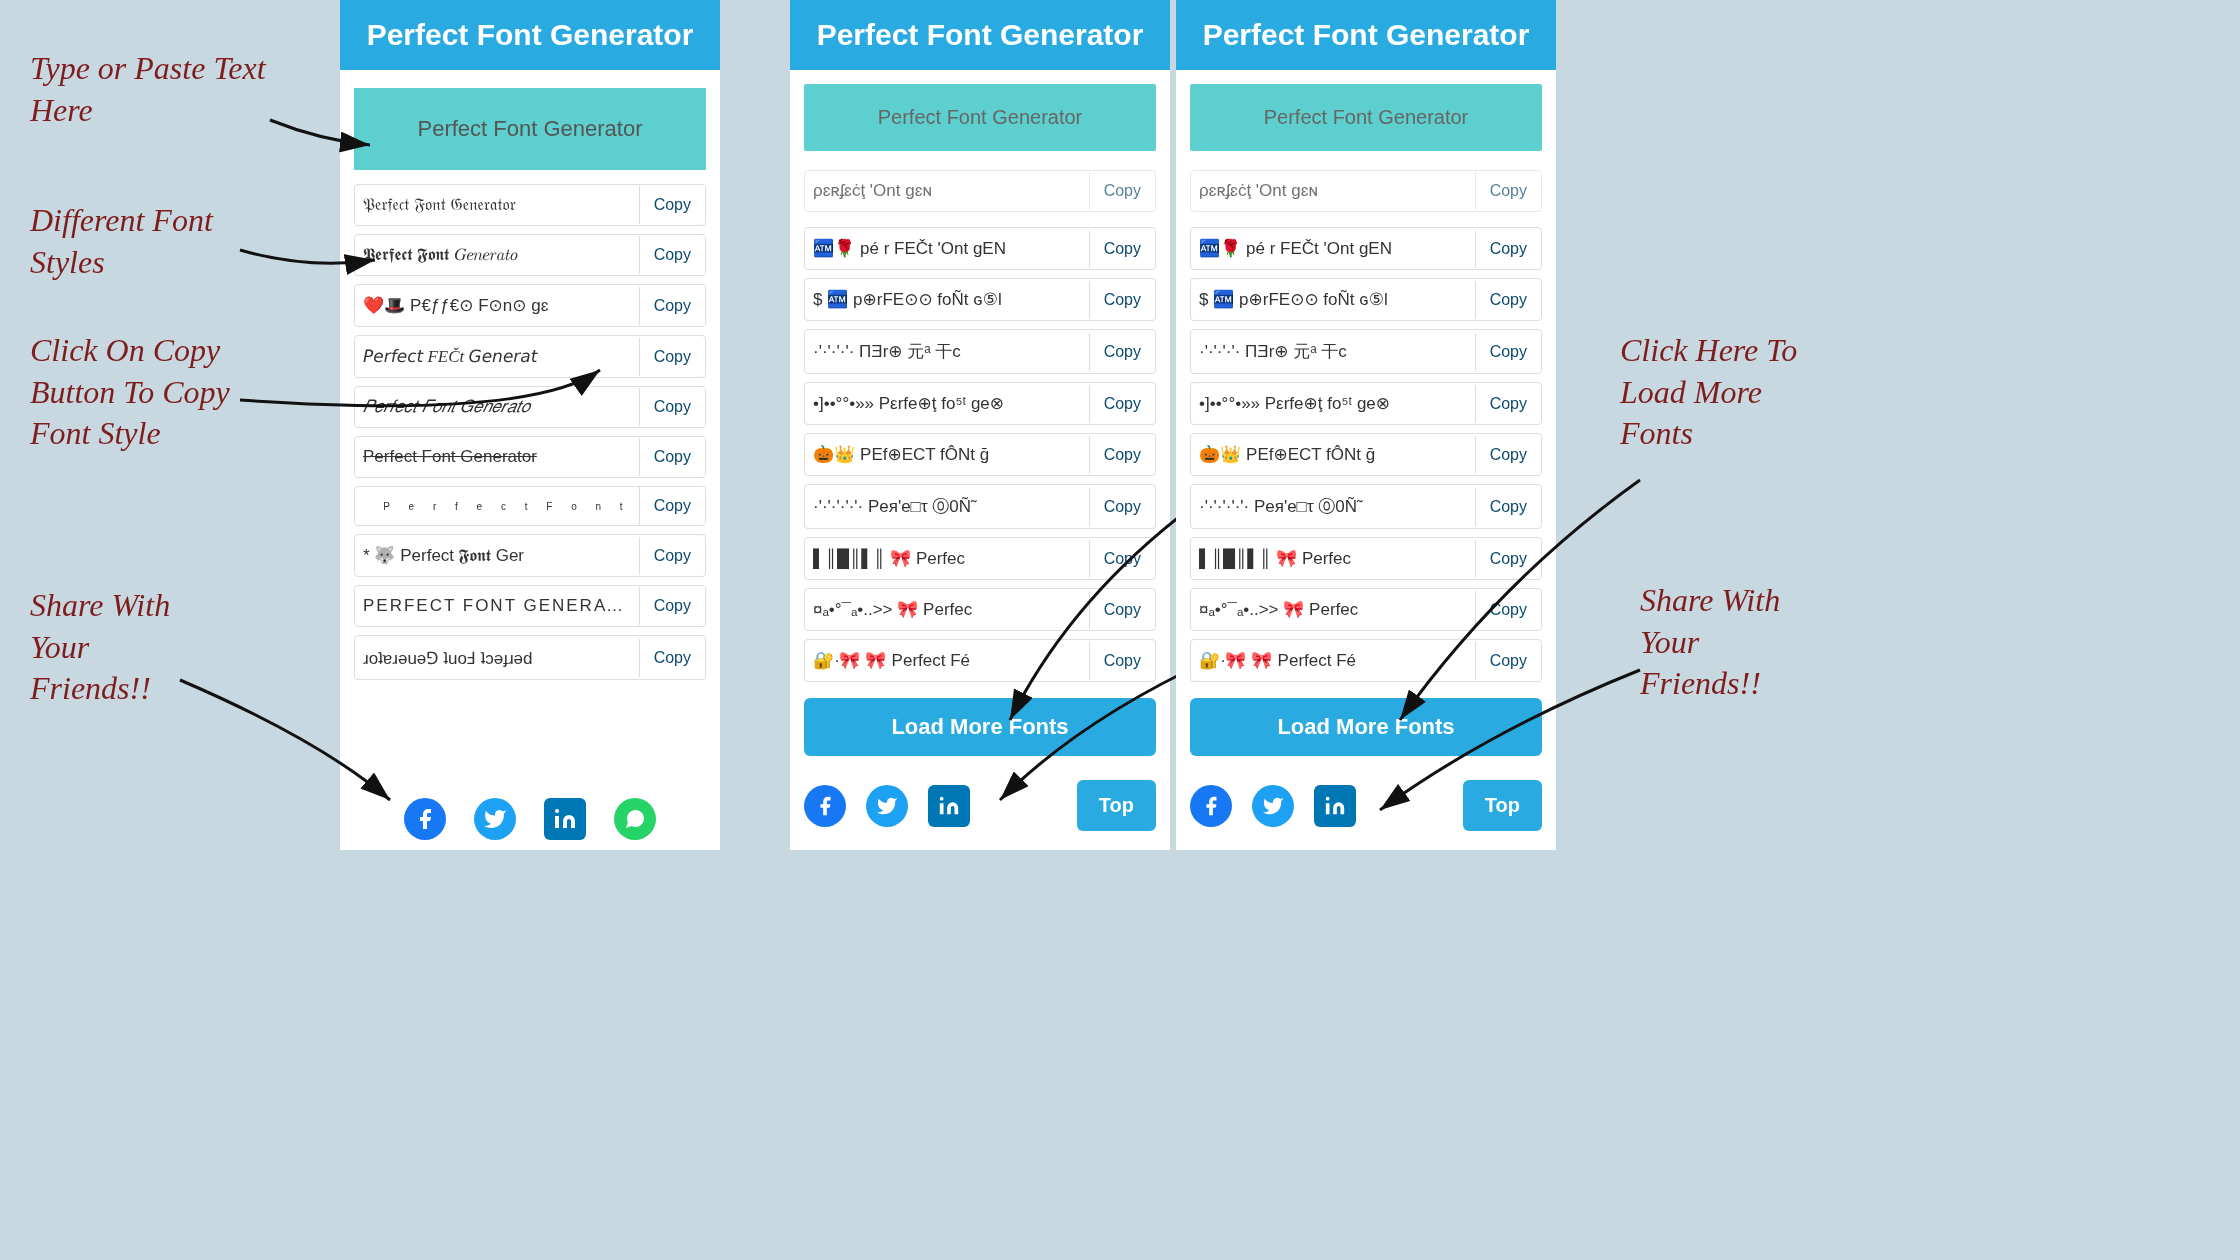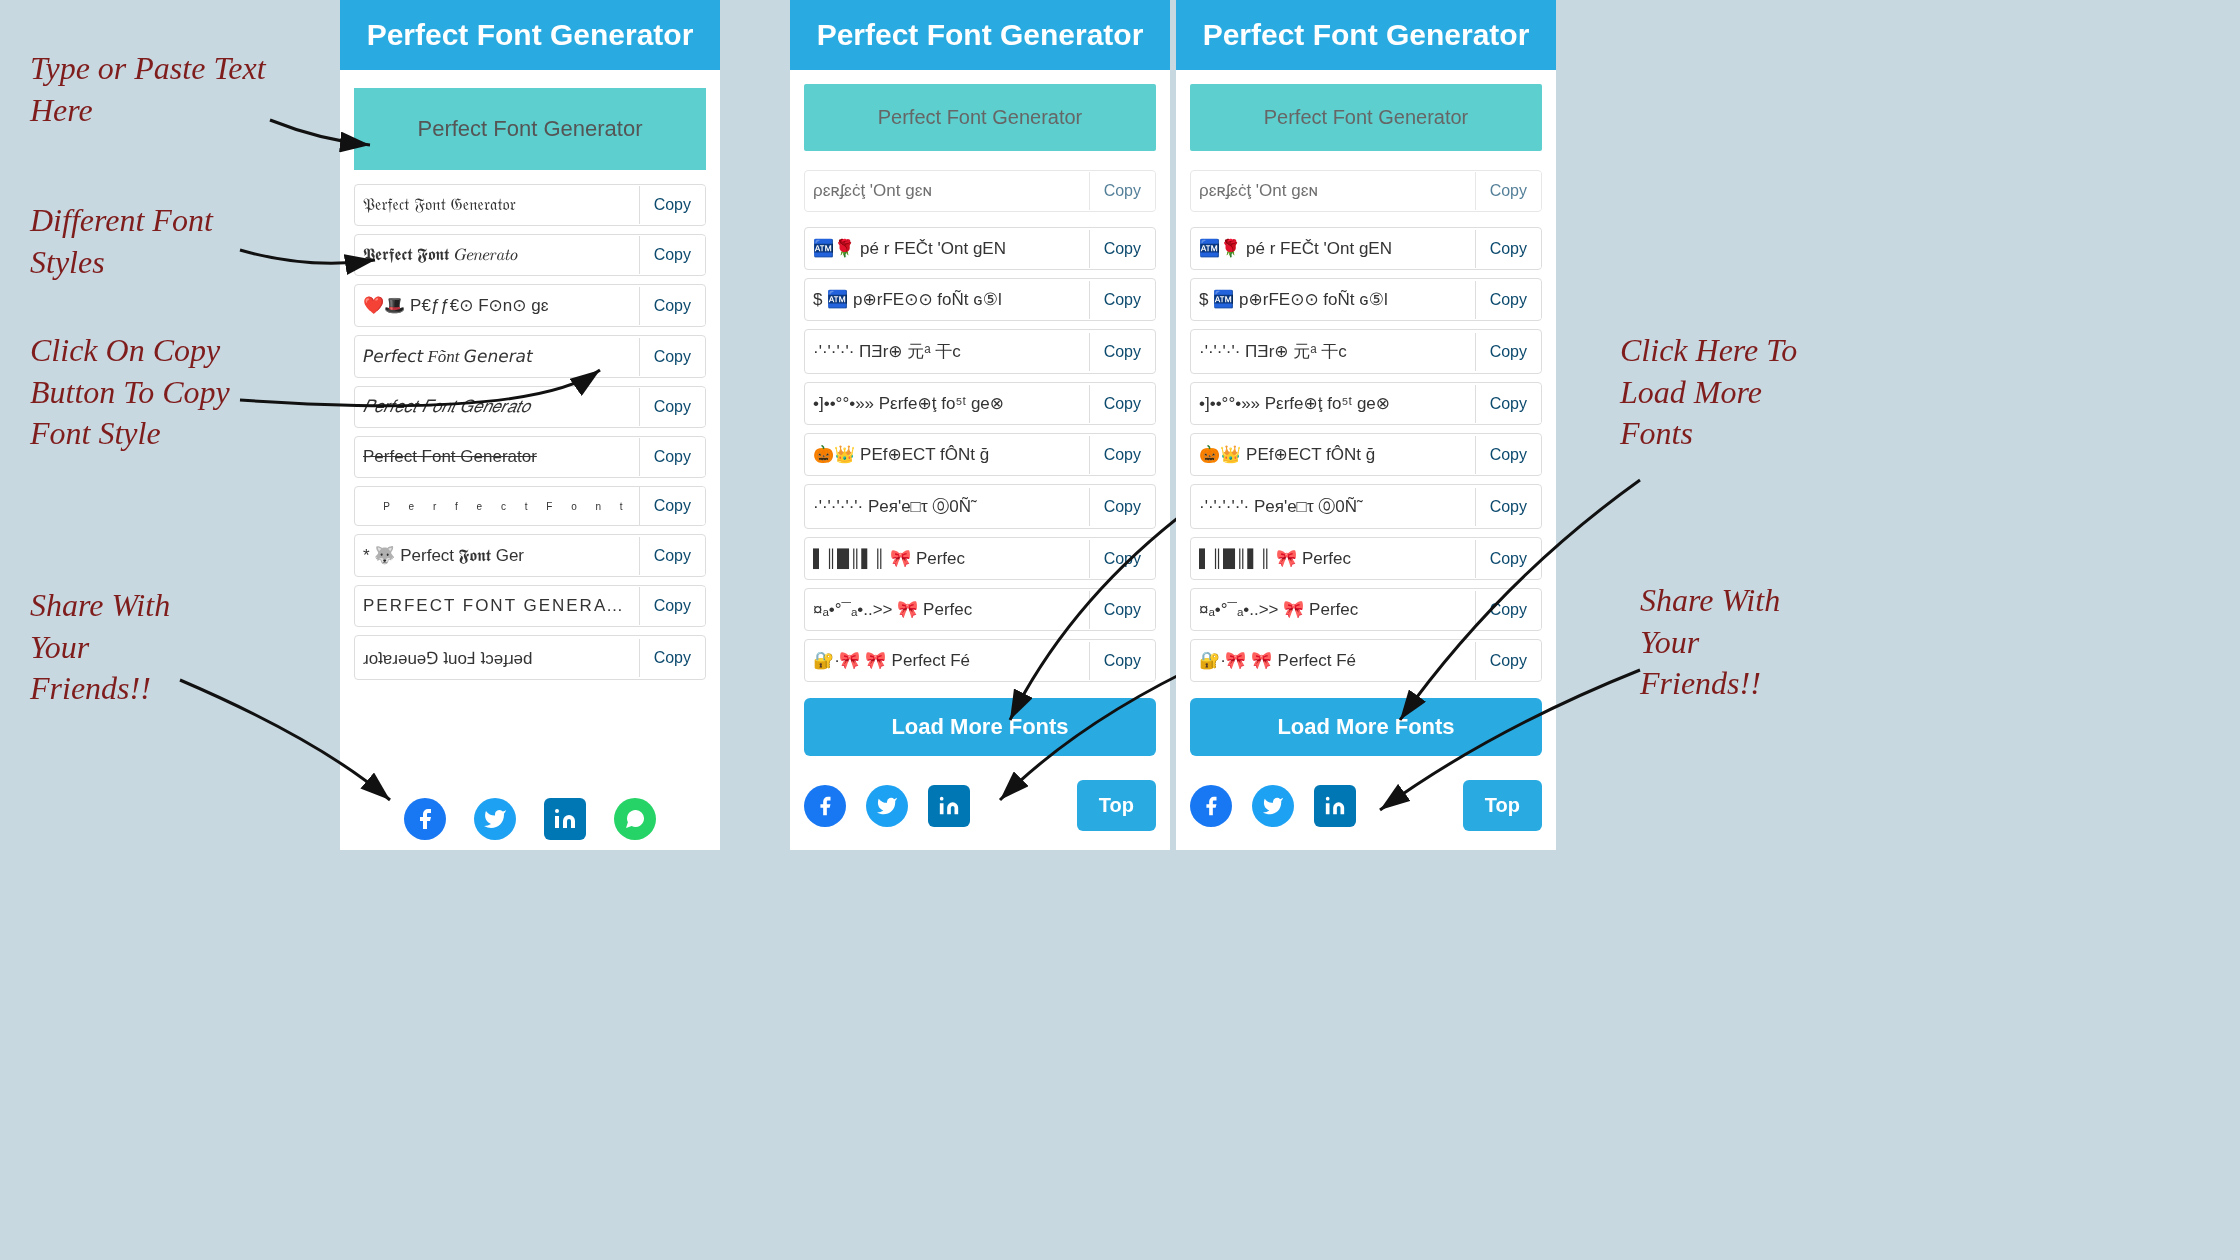--- a/index.html
+++ b/index.html
@@ -197,21 +197,21 @@
   </div>
   <div class="font-row">
     <span class="font-text">𝕻𝖊𝖗𝖋𝖊𝖈𝖙 𝕱𝖔𝖓𝖙 𝐺𝑒𝑛𝑒𝑟𝑎𝑡𝑜</span>
     <button class="copy-btn">Copy</button>
   </div>
   <div class="font-row">
     <span class="font-text">❤️🎩 P€ƒƒ€⊙ F⊙n⊙ gɛ</span>
     <button class="copy-btn">Copy</button>
   </div>
   <div class="font-row">
-    <span class="font-text" style="font-style:italic; font-family:Georgia,serif;">𝘗𝘦𝘳𝘧𝘦𝘤𝘵 Fõnt 𝘎𝘦𝘯𝘦𝘳𝘢𝘵</span>
+    <span class="font-text" style="font-style:italic; font-family:Georgia,serif;">𝘗𝘦𝘳𝘧𝘦𝘤𝘵 FEČt 𝘎𝘦𝘯𝘦𝘳𝘢𝘵</span>
     <button class="copy-btn">Copy</button>
   </div>
   <div class="font-row">
     <span class="font-text" style="font-style:italic;">𝑃𝑒𝑟𝑓𝑒𝑐𝑡 𝐹𝑜𝑛𝑡 𝐺𝑒𝑛𝑒𝑟𝑎𝑡𝑜</span>
     <button class="copy-btn">Copy</button>
   </div>
   <div class="font-row">
     <span class="font-text" style="text-decoration: line-through;">Perfect Font Generator</span>
     <button class="copy-btn">Copy</button>
   </div>

